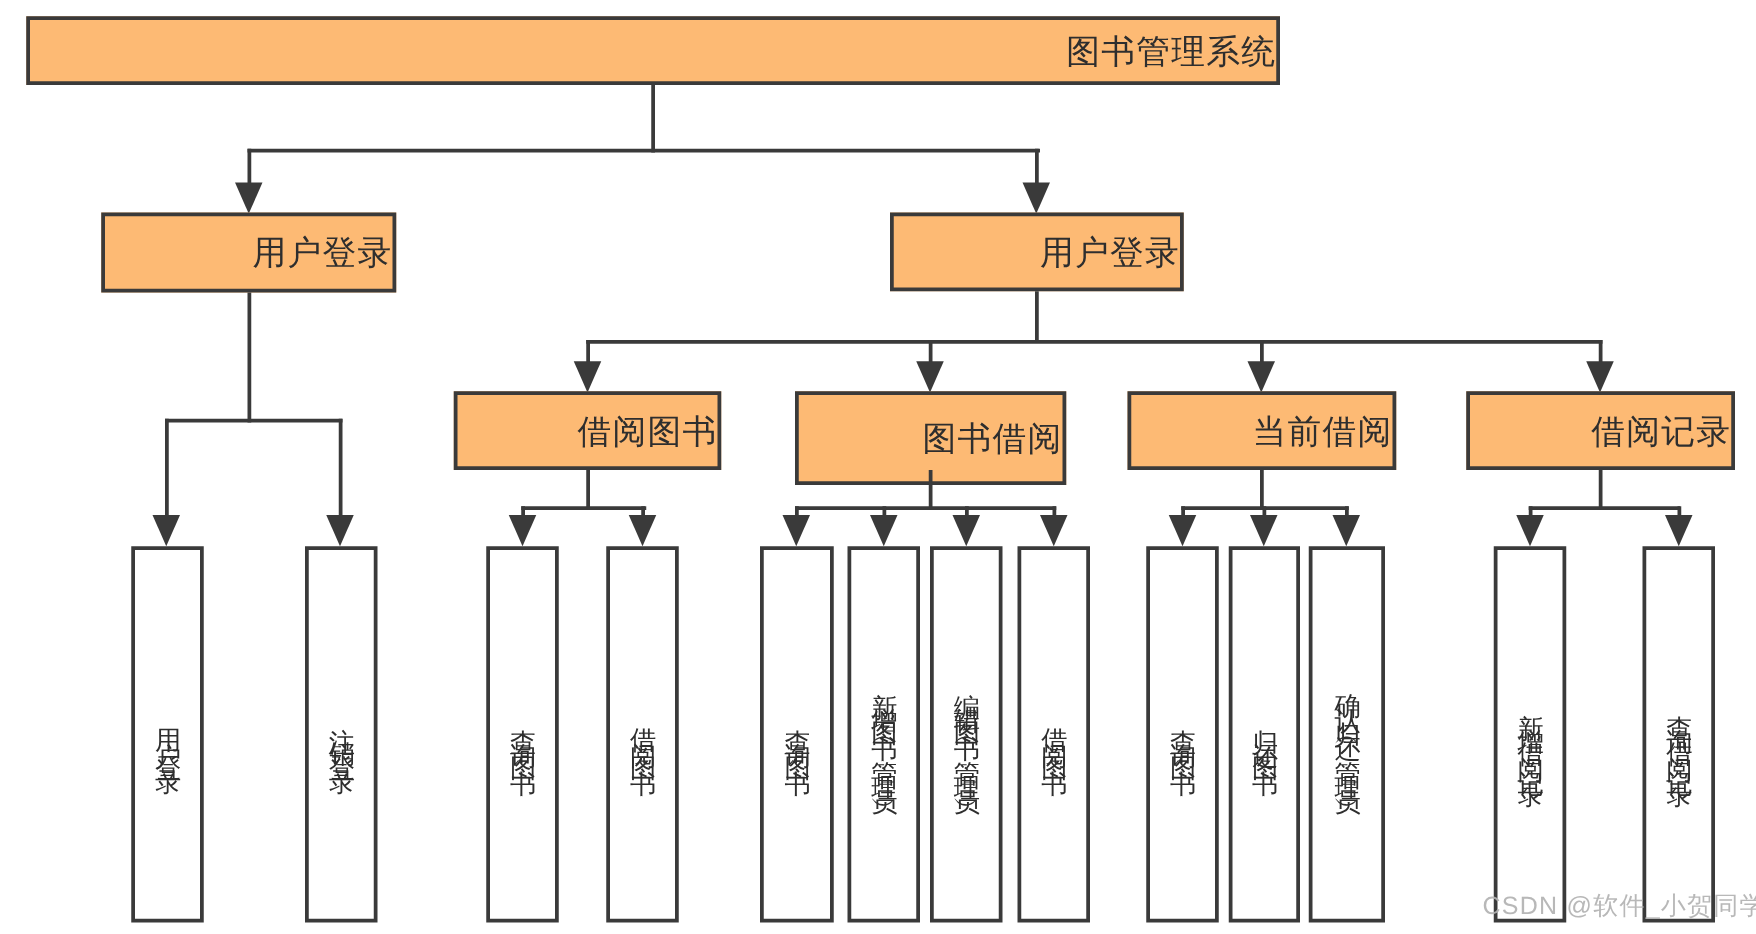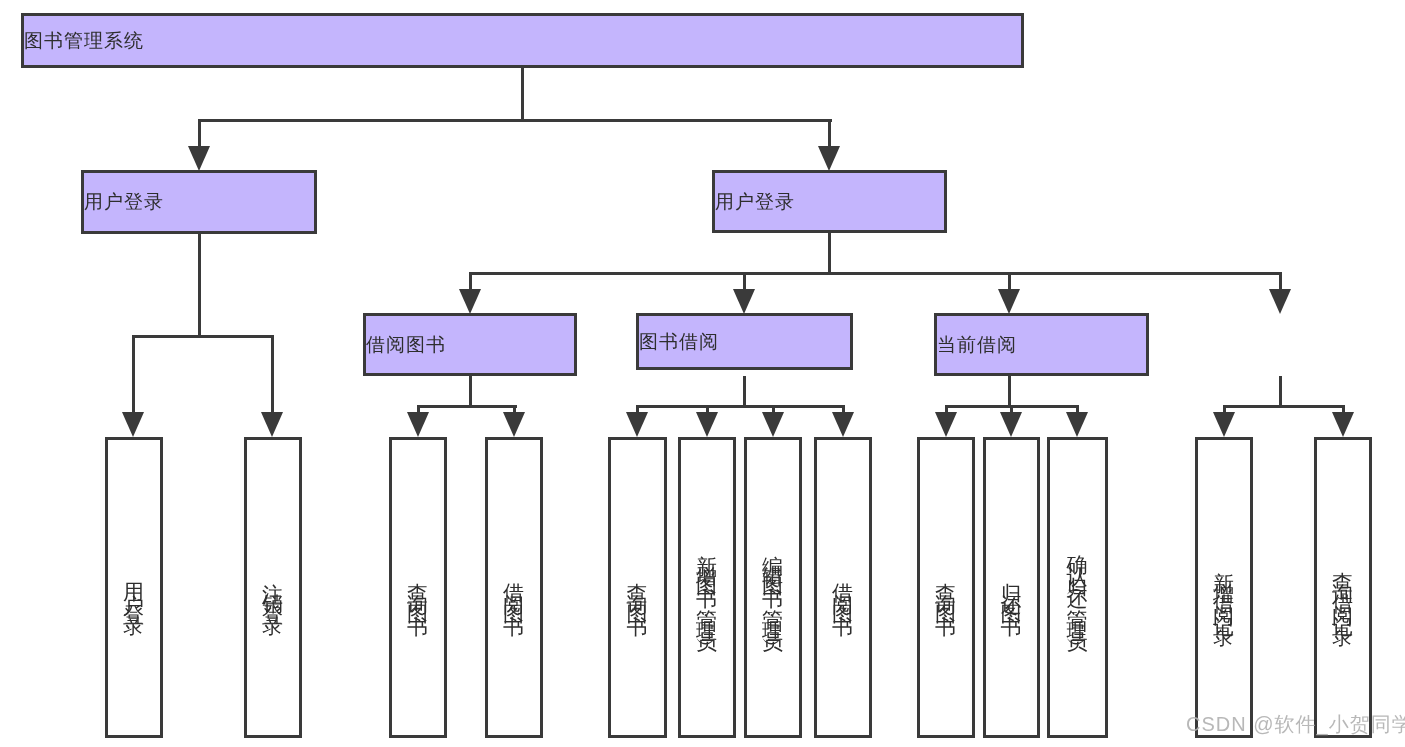--- a/index.html
+++ b/index.html
@@ -3,23 +3,23 @@
 <meta charset="utf-8">
 <style>
   :root { --ln:#3a3a3a; --tx:#2e2e2e; }
   * { margin:0; padding:0; box-sizing:border-box; }
   html,body { background:#ffffff; }
   .stage {
     position:relative; width:1405px; height:747px; background:#ffffff;
     font-family:"Liberation Sans", sans-serif; color:var(--tx); overflow:hidden;
   }
   .bx {
-    position:absolute; background:#c4b5fd; border:3px solid var(--ln);
-    display:flex; align-items:center; justify-content:flex-start;
-    font-size:19px; letter-spacing:1px; white-space:nowrap;
+    position:absolute; background:#fdba74; border:3px solid var(--ln);
+    display:flex; align-items:center; justify-content:flex-end;
+    font-size:27px; letter-spacing:1px; white-space:nowrap;
   }
   .bxv {
     position:absolute; background:#ffffff; border:3px solid var(--ln);
     display:flex; align-items:center; justify-content:center;
   }
   .bxv span {
     writing-mode:vertical-rl; text-orientation:mixed;
     font-size:21px; letter-spacing:11px; line-height:1;
   }
   .ln { position:absolute; background:var(--ln); }
@@ -70,25 +70,28 @@
   <div class="ln" style="left:743px;top:272px;width:3px;height:19px"></div>
   <div class="ah" style="left:733px;top:289px"></div>
   <div class="ln" style="left:1008px;top:272px;width:3px;height:19px"></div>
   <div class="ah" style="left:998px;top:289px"></div>
   <div class="ln" style="left:1279px;top:272px;width:3px;height:19px"></div>
   <div class="ah" style="left:1269px;top:289px"></div>
 
   <div class="bx" style="left:363px;top:313px;width:214px;height:63px">
     <span>借阅图书</span>
   </div>
-  <div class="bx" style="left:636px;top:313px;width:217px;height:57px">
+  <div class="bx" style="left:636px;top:313px;width:217px;height:75px">
     <span>图书借阅</span>
   </div>
-  <div class="bx" style="left:934px;top:313px;width:215px;height:63px">
+  <div class="bx" style="left:902px;top:313px;width:215px;height:63px">
     <span>当前借阅</span>
+  </div>
+  <div class="bx" style="left:1173px;top:313px;width:215px;height:63px">
+    <span>借阅记录</span>
   </div>
 
   <div class="ln" style="left:469px;top:376px;width:3px;height:31px"></div>
   <div class="ln" style="left:417px;top:405px;width:100px;height:3px"></div>
   <div class="ln" style="left:417px;top:405px;width:3px;height:9px"></div>
   <div class="ah" style="left:407px;top:412px"></div>
   <div class="ln" style="left:513px;top:405px;width:3px;height:9px"></div>
   <div class="ah" style="left:503px;top:412px"></div>
 
   <div class="ln" style="left:743px;top:376px;width:3px;height:31px"></div>

